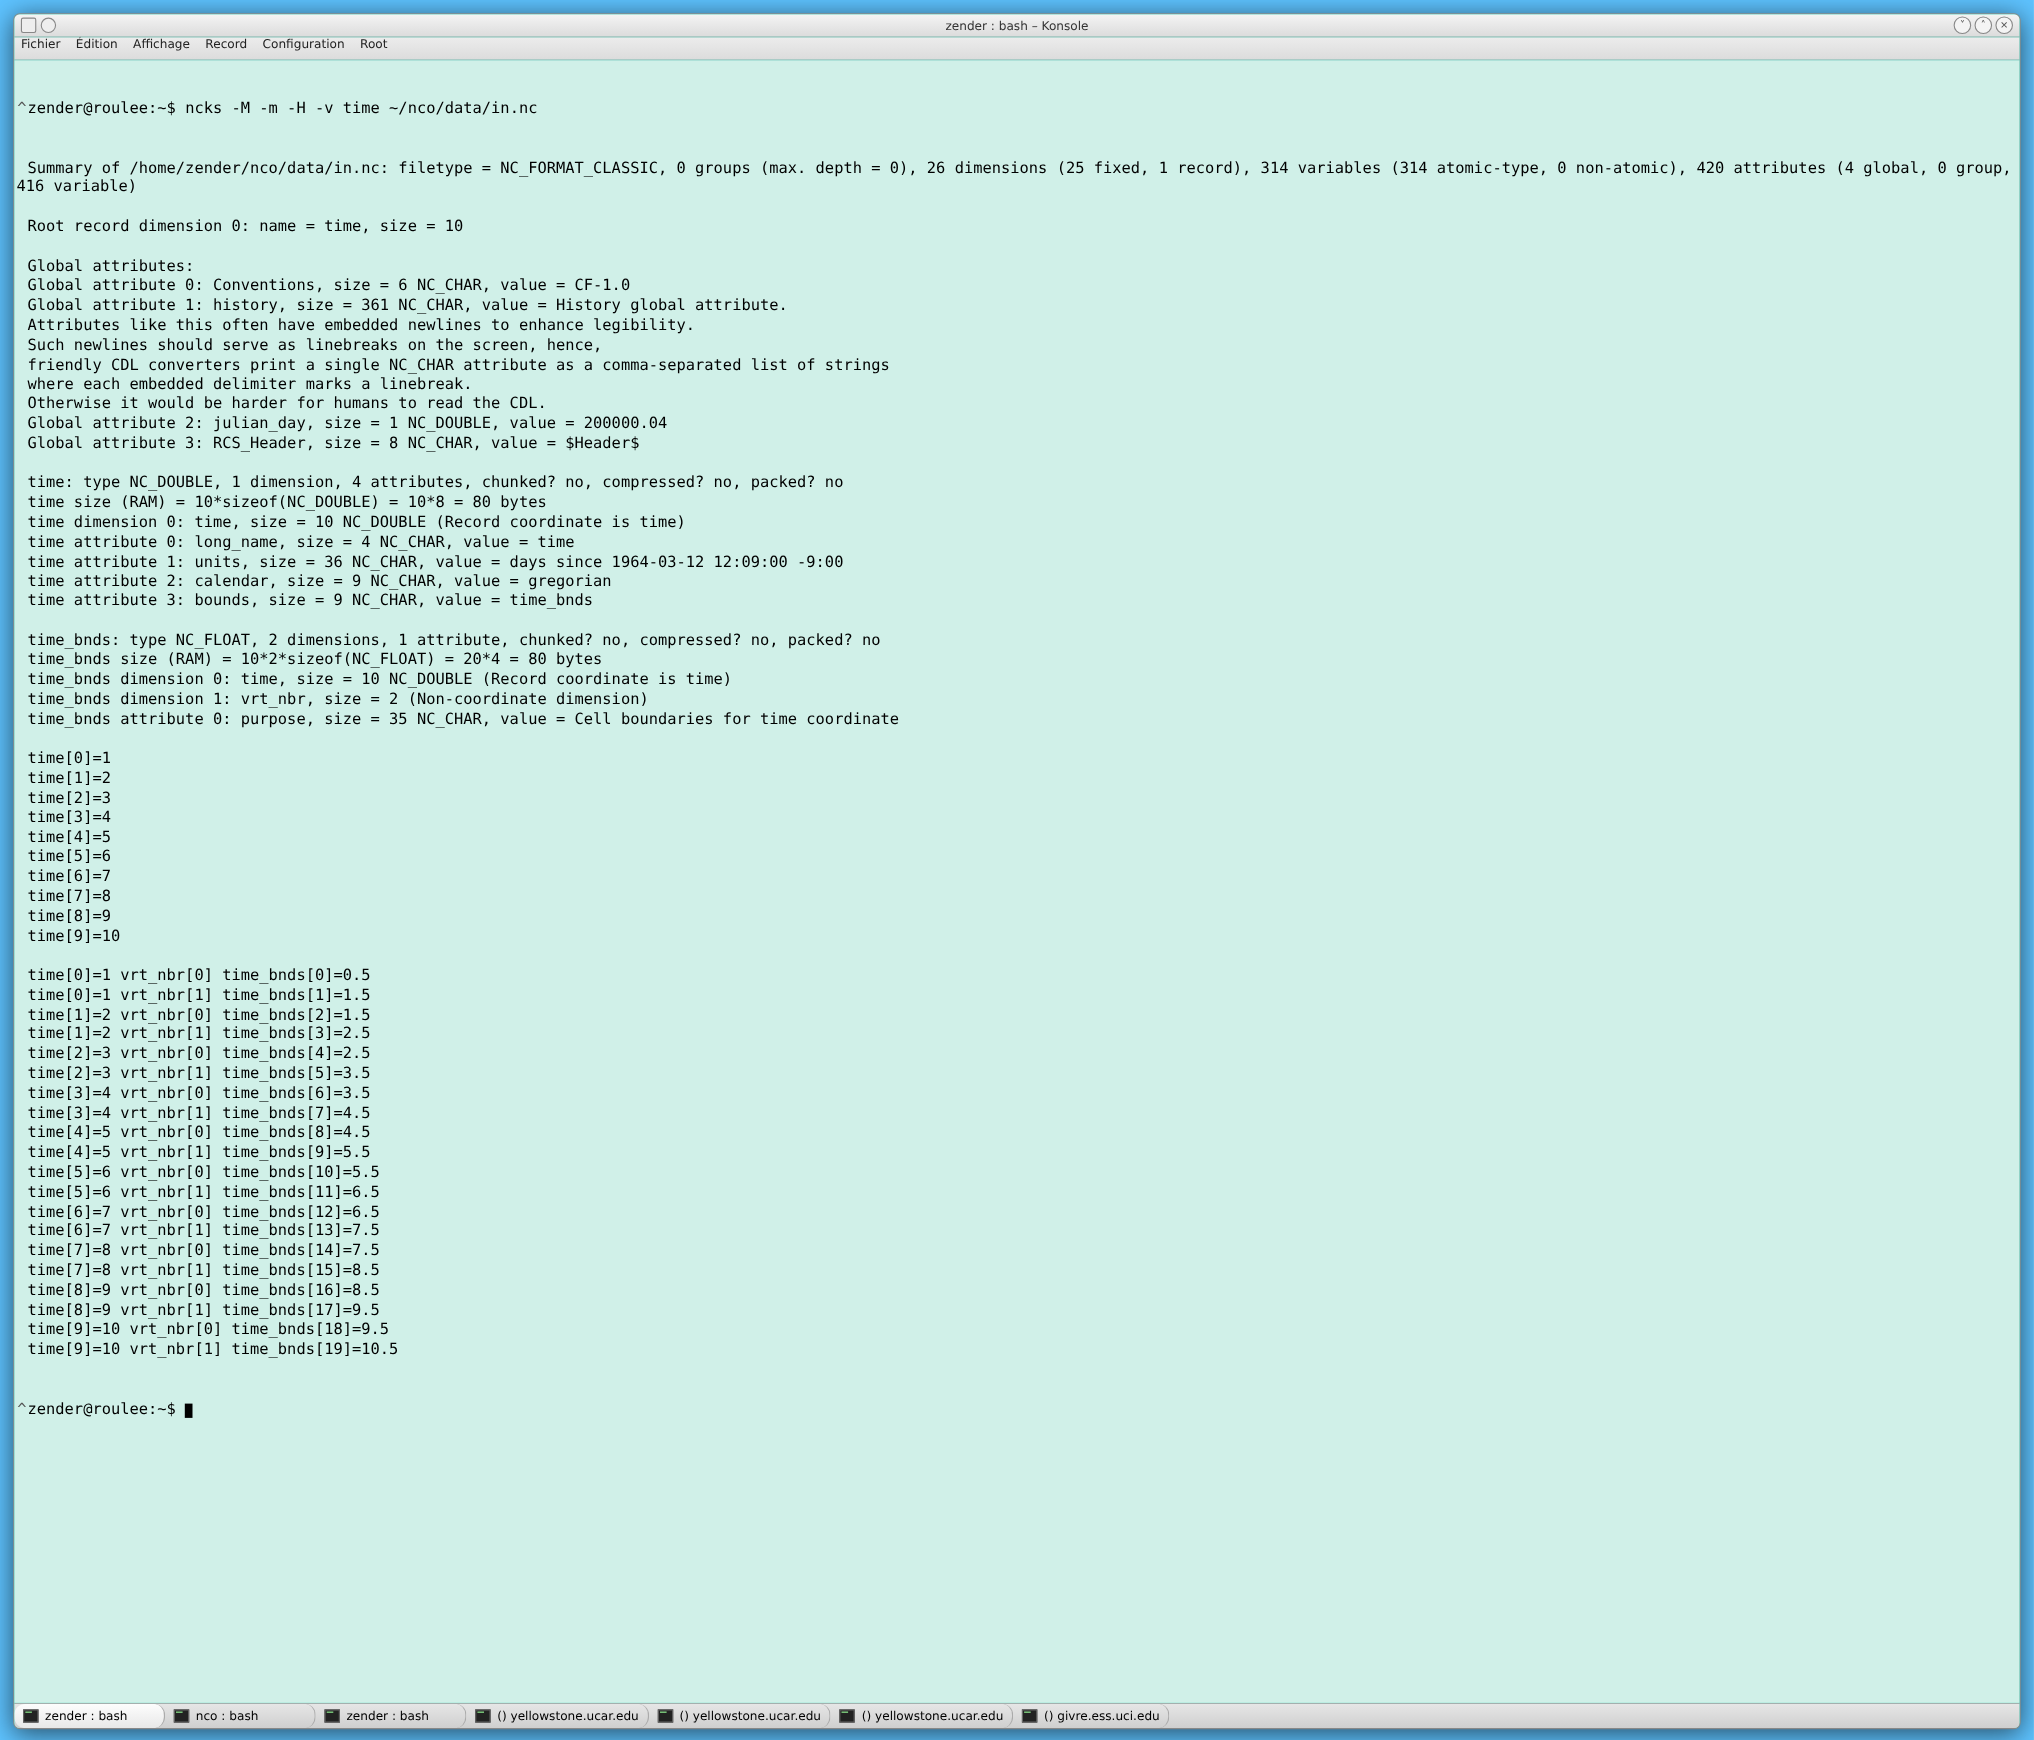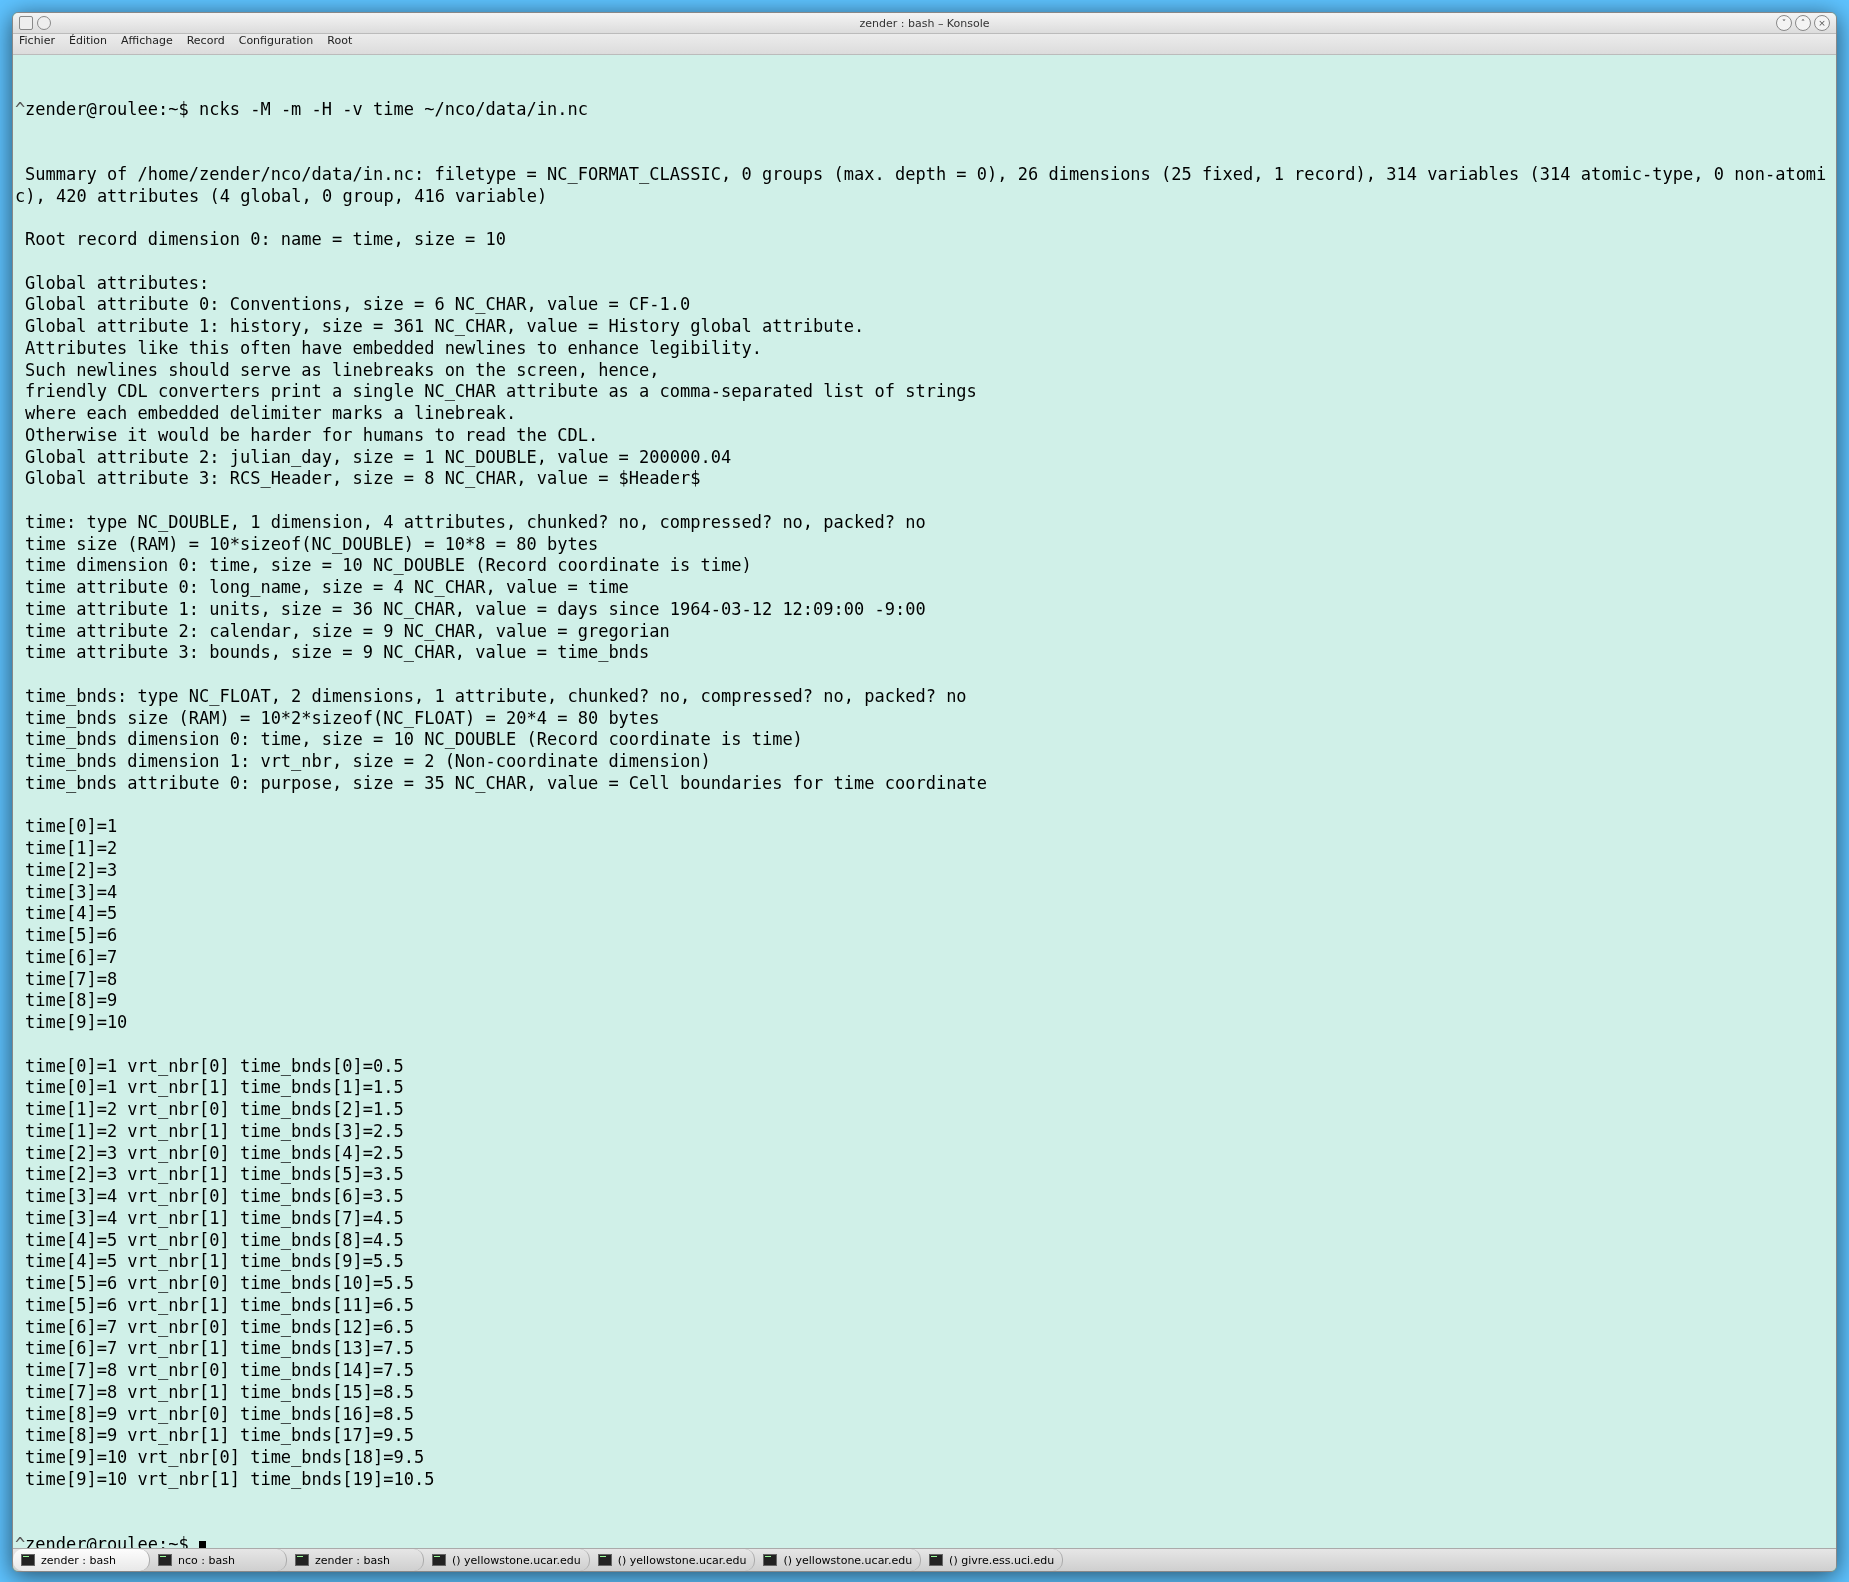--- a/index.html
+++ b/index.html
@@ -66,21 +66,21 @@
     padding:0 6px;gap:14px;
     font-size:11px;color:#222;
     border-bottom:1px solid #bbb;
   }
   .menubar .menu-item{cursor:pointer;}
   .terminal{
     flex:1;
     background:#d0f0e8;
     color:#000;
     font-family:"DejaVu Sans Mono","Liberation Mono",monospace;
-    font-size:17px;
+    font-size:14px;
     line-height:1.28;
     padding:0 4px 0 2px;
     overflow:auto;
     white-space:pre;
     position:relative;
   }
   .terminal .line{white-space:pre-wrap;word-break:break-all;}
   .terminal .gut{
     display:inline-block;width:10px;text-align:center;color:#555;
   }

